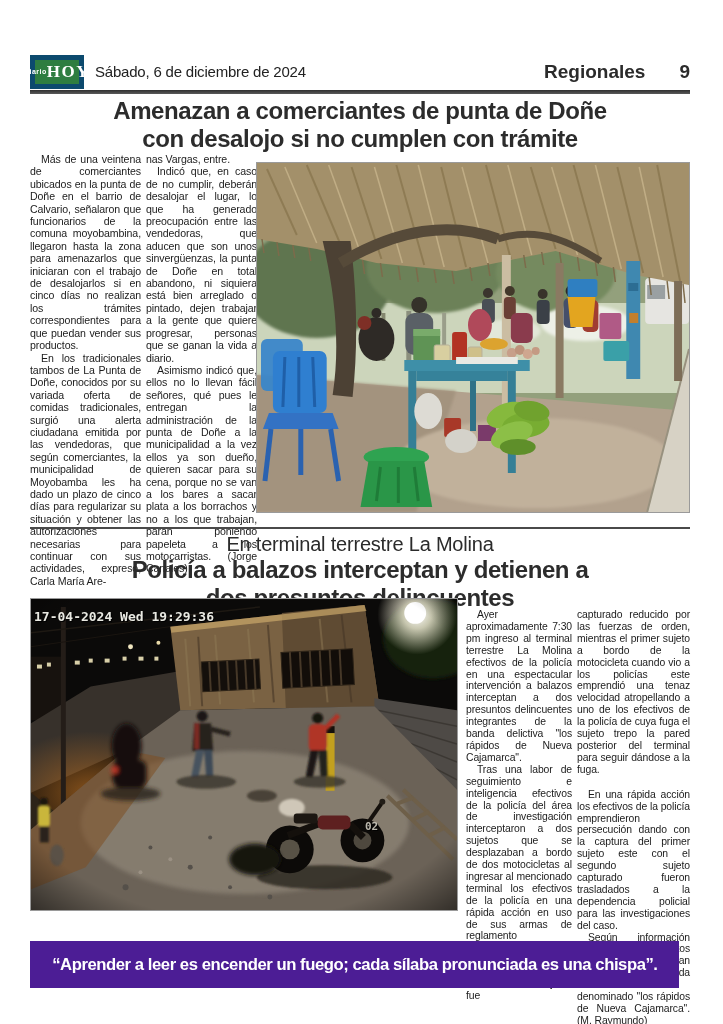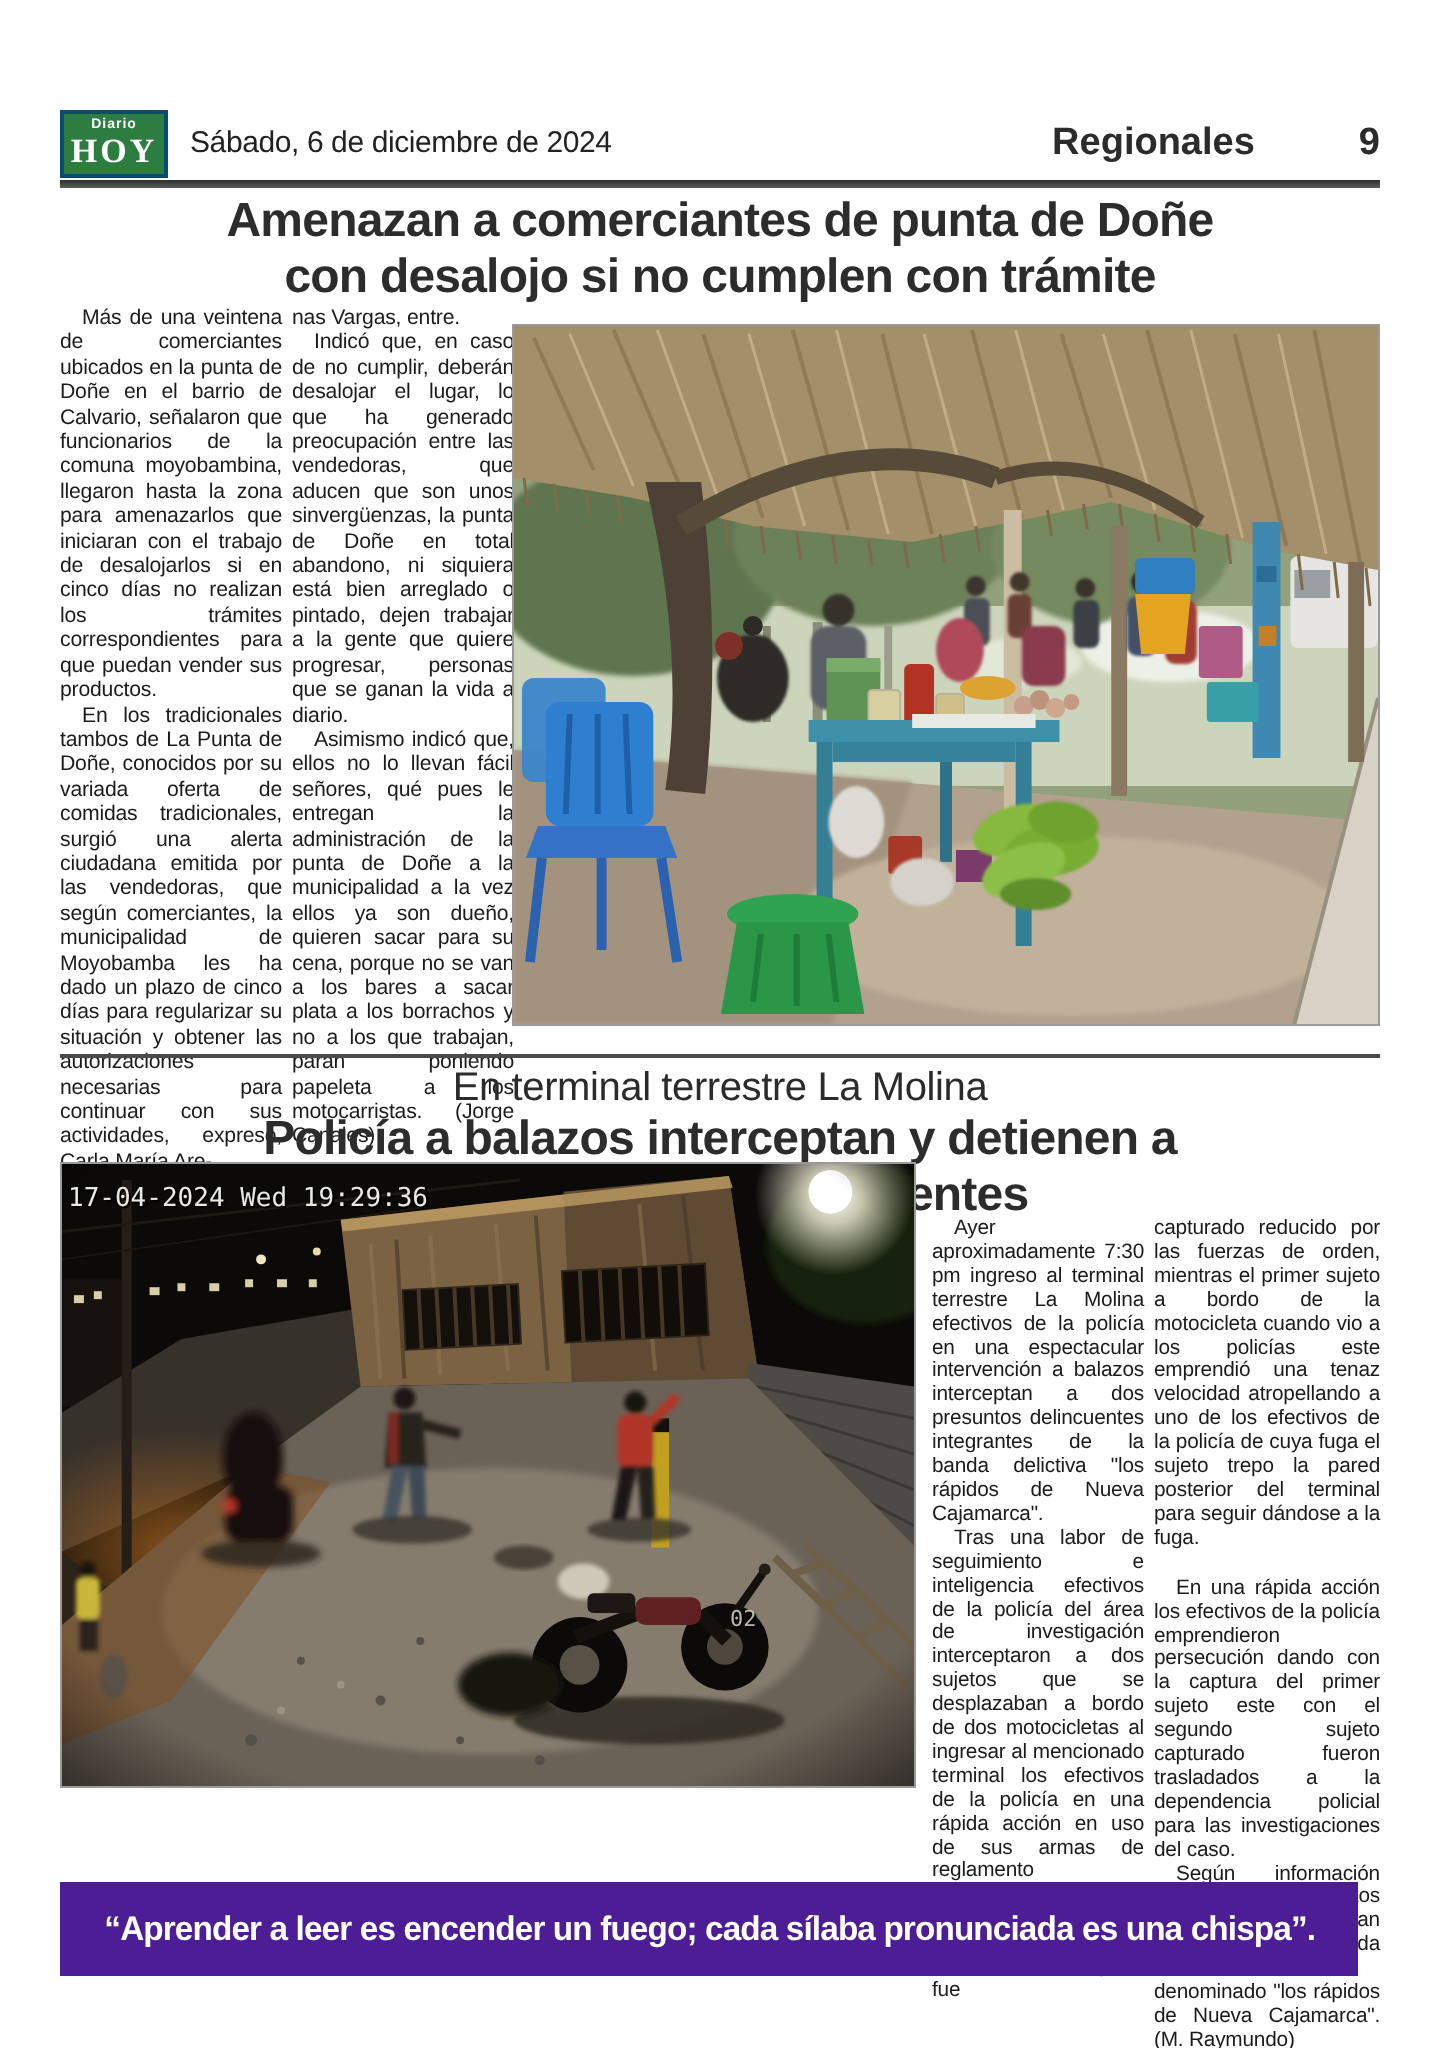--- a/index.html
+++ b/index.html
@@ -1,26 +1,26 @@
 <!DOCTYPE html>
 <html><head>
 <meta charset="utf-8">
 <style>
   html,body{margin:0;padding:0;background:#ffffff;}
   .page{position:relative;width:723px;height:1024px;background:#ffffff;overflow:hidden;
         font-family:"Liberation Sans", sans-serif;color:#1c1c1c;}
 
   
   .header{position:absolute;left:30px;top:53px;width:660px;height:37px;display:flex;align-items:center;}
-  .logo{width:54px;height:34px;background:#2e7d40;color:#fff;display:flex;flex-direction:column;
-        align-items:center;justify-content:center;line-height:1;border:2px solid #0c4a6e;box-sizing:border-box;}
+  .logo{width:54px;height:34px;background:#2e7d40;color:#fff;display:flex;flex-direction:row;
+        align-items:center;justify-content:center;line-height:1;border:5px solid #0c4a6e;box-sizing:border-box;}
   .logo-top{font-size:7px;font-weight:bold;letter-spacing:.5px;margin-bottom:1px;}
   .logo-main{font-size:17px;font-weight:bold;letter-spacing:1.5px;font-family:"Liberation Serif",serif;}
   .date{font-size:15px;color:#222;margin-left:11px;letter-spacing:-0.2px;}
-  .section-block{margin-left:auto;display:flex;gap:52px;font-weight:bold;font-size:19px;color:#2b2b2b;}
+  .section-block{margin-left:auto;display:flex;gap:34px;font-weight:bold;font-size:19px;color:#2b2b2b;}
   .rule{position:absolute;left:30px;top:90px;width:660px;height:4px;
         background:linear-gradient(#2f2f2f,#5a5a5a);}
 
   
   .headline{position:absolute;left:30px;width:660px;text-align:center;font-weight:bold;
             font-size:24px;line-height:28px;color:#2c2c2c;letter-spacing:-0.4px;}
   .headline1{top:97px;}
   .kicker{position:absolute;left:30px;top:533px;width:660px;text-align:center;
           font-size:20px;color:#2b2b2b;letter-spacing:-0.2px;}
   .headline2{top:556px;}
@@ -36,21 +36,21 @@
   .col3{left:466px;top:609px;width:106px;}
   .col4{left:577px;top:609px;width:113px;}
   .col3 p,.col4 p{line-height:11.9px;font-size:10.4px;}
 
   .divider{position:absolute;left:30px;top:527px;width:660px;height:1.5px;background:#4a4a4a;}
 
   
   .photo{position:absolute;overflow:hidden;border:1px solid #9a9a9a;box-sizing:border-box;}
   .photo svg{display:block;width:100%;height:100%;}
   .photo1{left:256px;top:162px;width:434px;height:351px;}
-  .photo2{left:30px;top:581px;width:428px;height:313px;}
+  .photo2{left:30px;top:598px;width:428px;height:313px;font-weight:bold;}
   .cctv-stamp{position:absolute;left:3px;top:10px;font-family:"DejaVu Sans Mono",monospace;
               font-size:13px;color:#e9e9e2;text-shadow:1px 1px 0 #000;white-space:nowrap;}
   .cam-label{position:absolute;left:334px;top:221px;font-family:"DejaVu Sans Mono",monospace;
              font-size:11px;color:#d8d4c8;opacity:.85;text-shadow:1px 1px 0 #000;}
 
   
   .banner{position:absolute;left:30px;top:941px;width:649px;height:47px;background:#4c1d95;
           display:flex;align-items:center;justify-content:center;}
   .banner-quote{color:#ffffff;font-weight:bold;font-size:17px;white-space:nowrap;
                 letter-spacing:-0.45px;transform:scaleX(0.98);}

